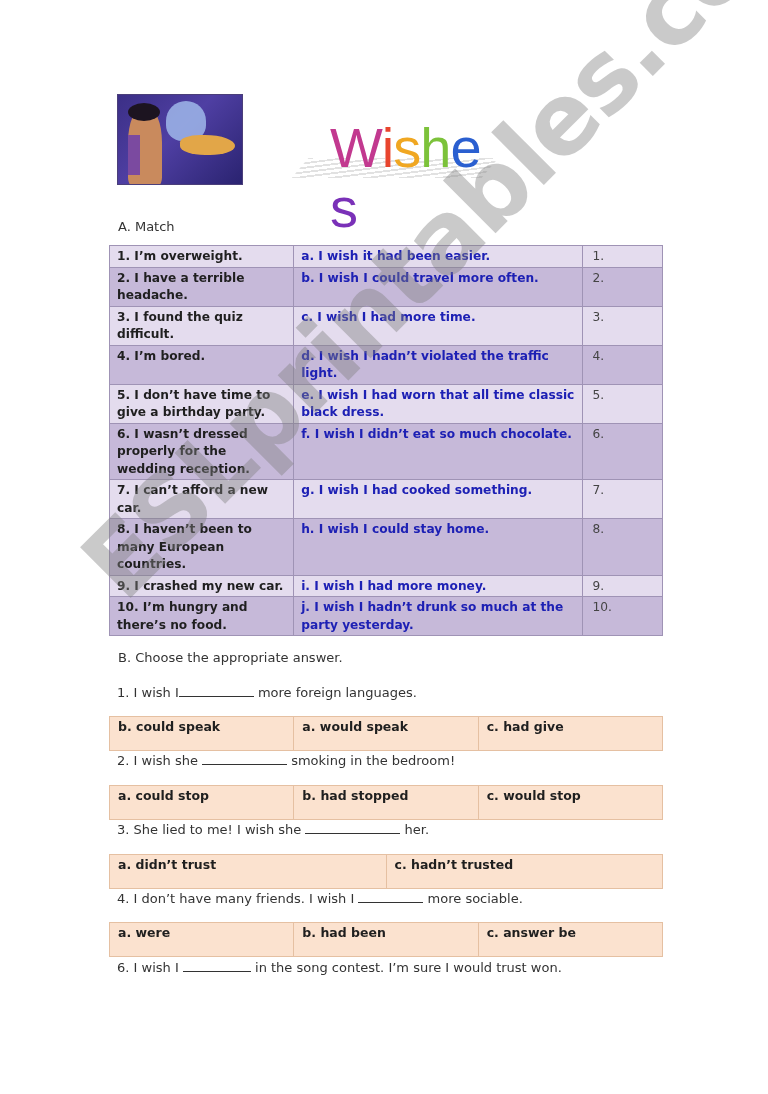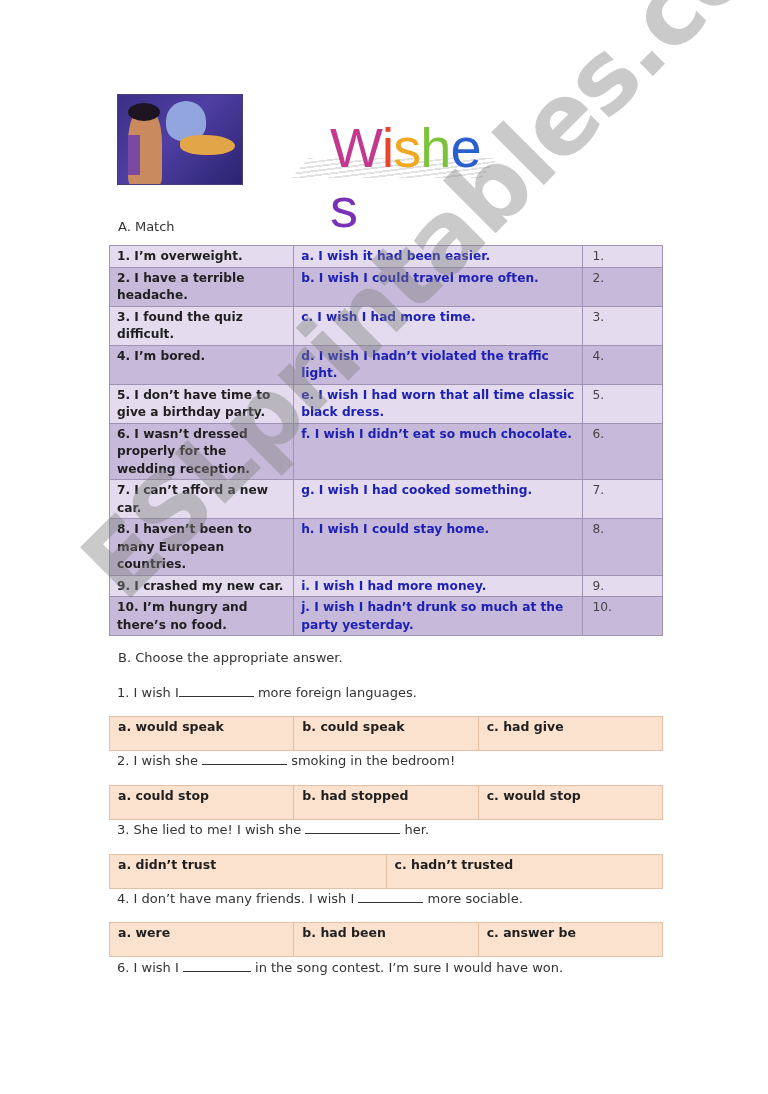--- a/index.html
+++ b/index.html
@@ -133,22 +133,22 @@
     </tbody>
   </table>
 
   <div class="section-label" style="top:650px;">B. Choose the appropriate answer.</div>
 
   <div class="question" style="top:684px;">
     <span>1. I wish I</span><span class="blank" style="width:75px;"></span>
     <span>more foreign languages.</span>
   </div>
   <div class="options" style="top:716px;">
+    <div class="opt">b. could speak</div>
     <div class="opt">a. would speak</div>
-    <div class="opt">b. could speak</div>
     <div class="opt">c. had give</div>
   </div>
 
   <div class="question" style="top:752px;">
     <span>2. I wish she</span>
     <span class="blank" style="width:85px;"></span>
     <span>smoking in the bedroom!</span>
   </div>
   <div class="options" style="top:785px;">
     <div class="opt">a. could stop</div>
@@ -173,17 +173,17 @@
   </div>
   <div class="options" style="top:922px;">
     <div class="opt">a. were</div>
     <div class="opt">b. had been</div>
     <div class="opt">c. answer be</div>
   </div>
 
   <div class="question" style="top:959px;">
     <span>6. I wish I</span>
     <span class="blank" style="width:68px;"></span>
-    <span>in the song contest. I’m sure I would have won.</span>
+    <span>in the song contest. I’m sure I would trust won.</span>
   </div>
 
   <div class="watermark">ESLprintables.com</div>
 </div>
 
 </body></html>

